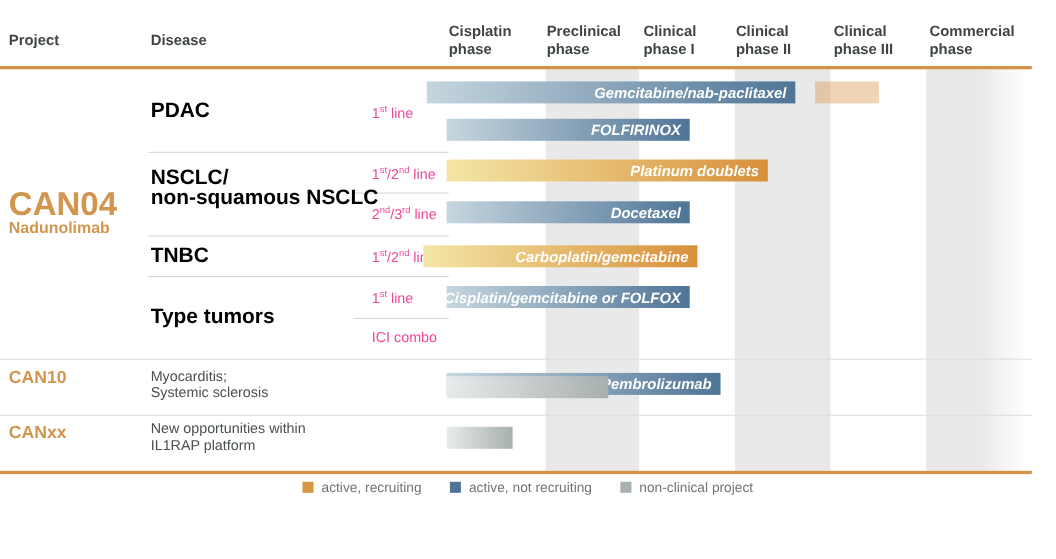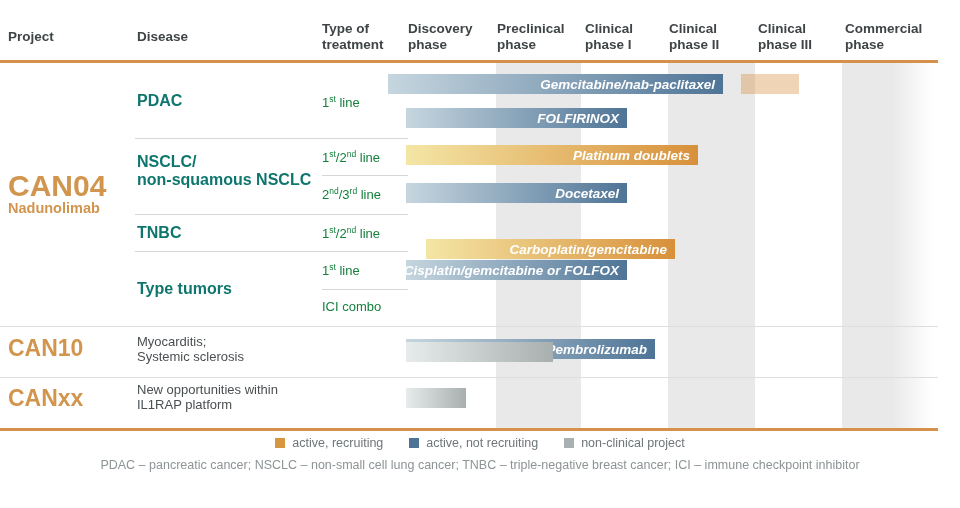--- a/index.html
+++ b/index.html
@@ -24,46 +24,44 @@
        justify-content:flex-end;padding-right:8px;color:#fff;font-weight:bold;font-style:italic;
        font-size:13.5px;white-space:nowrap;overflow:hidden;}
   .bar.blue{background:linear-gradient(90deg,#c6d6df 0%,#4e7496 100%);}
   .bar.orange{background:linear-gradient(90deg,#f4e6a6 0%,#d8903a 100%);}
   .bar.gray{background:linear-gradient(90deg,#e7ebeb 0%,#a8afaf 100%);}
   .bar-ext{position:absolute;height:20px;background:rgba(213,145,60,0.38);}
 
   
   .proj-name{position:absolute;left:8px;font-weight:bold;color:#d2954e;line-height:1.05;}
   .proj-name.big{font-size:30px;}
-  .proj-name.mid{font-size:23px;}
+  .proj-name.mid{font-size:16px;}
   .proj-sub{position:absolute;left:8px;font-weight:bold;color:#d2954e;font-size:14.5px;}
-  .disease{position:absolute;left:137px;font-size:16px;font-weight:600;color:#0f766e;
+  .disease{position:absolute;left:137px;font-size:19px;font-weight:600;color:#000000;
            line-height:18px;white-space:pre-line;}
   .disease.small{font-size:13px;font-weight:400;color:#4a4f51;line-height:15px;}
-  .treatment{position:absolute;left:322px;font-size:13px;color:#15803d;white-space:nowrap;}
+  .treatment{position:absolute;left:338px;font-size:13px;color:#ec4899;white-space:nowrap;}
   .treatment sup{font-size:8.5px;}
 
   
   .legend{position:absolute;top:436px;left:0;width:960px;display:flex;justify-content:center;
           gap:26px;align-items:center;}
   .legend-item{display:flex;align-items:center;gap:7px;font-size:12.5px;color:#6f7678;}
   .legend-swatch{width:10px;height:10px;display:inline-block;}
   .footnote{position:absolute;top:458px;left:0;width:960px;text-align:center;
             font-size:12.5px;color:#8d9496;}
 </style>
 </head>
 <body>
 
 <div class="canvas">
 
   <div class="col-hdr" style="left:8px">Project</div>
   <div class="col-hdr" style="left:137px">Disease</div>
-  <div class="col-hdr" style="left:322px">Type of
-treatment</div>
-  <div class="col-hdr" style="left:408px">Discovery
+  <div class="col-hdr" style="left:408px">Cisplatin
 phase</div>
   <div class="col-hdr" style="left:497px">Preclinical
 phase</div>
   <div class="col-hdr" style="left:585px">Clinical
 phase I</div>
   <div class="col-hdr" style="left:669px">Clinical
 phase II</div>
   <div class="col-hdr" style="left:758px">Clinical
 phase III</div>
   <div class="col-hdr" style="left:845px">Commercial
@@ -113,21 +111,21 @@
       <div class="bar-ext" style="left: 741px; top: 74px; width: 58px;"></div>
       <div class="bar blue" style="left: 406px; top: 108px; width: 221px;">
         <span>FOLFIRINOX</span>
       </div>
       <div class="bar orange" style="left: 406px; top: 145px; width: 292px;">
         <span>Platinum doublets</span>
       </div>
       <div class="bar blue" style="left: 406px; top: 183px; width: 221px;">
         <span>Docetaxel</span>
       </div>
-      <div class="bar orange" style="left: 426px; top: 223px; width: 249px; margin-top: 16px;">
+      <div class="bar orange" style="left: 385px; top: 223px; width: 249px;">
         <span>Carboplatin/gemcitabine</span>
       </div>
       <div class="bar blue" style="left: 406px; top: 260px; width: 221px;">
         <span>Cisplatin/gemcitabine or FOLFOX</span>
       </div>
       <div class="bar blue" style="left: 406px; top: 295px; width: 249px; margin-top: 44px;">
         <span>Pembrolizumab</span>
       </div>
       <div class="bar gray" style="left: 406px; top: 342px; width: 147px;"></div>
       <div class="bar gray" style="left: 406px; top: 388px; width: 60px;"></div>
@@ -141,15 +139,14 @@
     <div class="legend-item">
       <span class="legend-swatch" style="background: rgb(78, 115, 150);"></span>
       <span>active, not recruiting</span>
     </div>
     <div class="legend-item">
       <span class="legend-swatch" style="background: rgb(169, 176, 177);"></span>
       <span>non-clinical project</span>
     </div>
   </div>
 
-  <div class="footnote">PDAC – pancreatic cancer; NSCLC – non-small cell lung cancer; TNBC – triple-negative breast cancer; ICI – immune checkpoint inhibitor</div>
 
 </div>
 
 </body></html>

